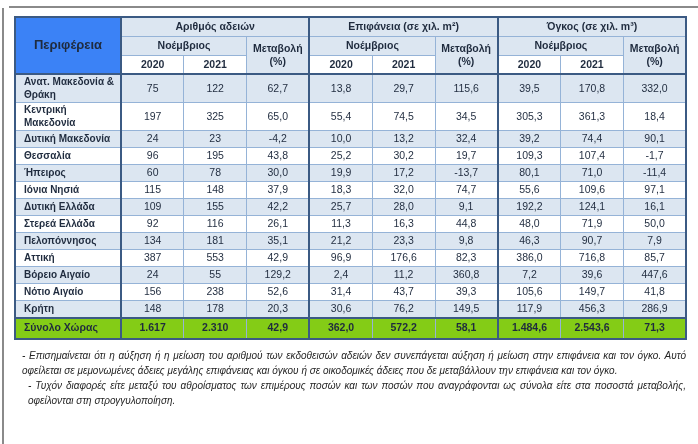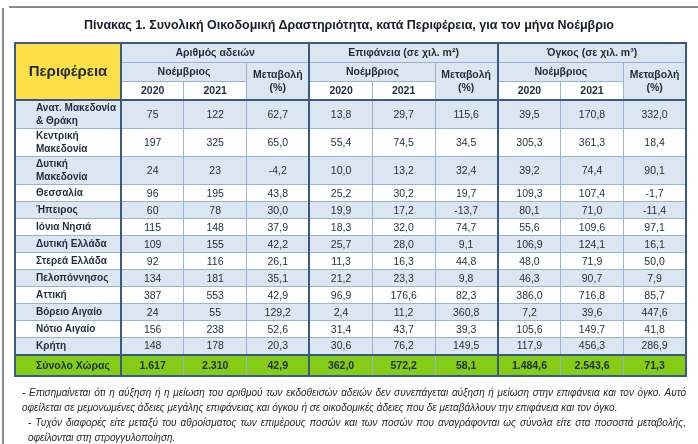--- a/index.html
+++ b/index.html
@@ -45,28 +45,28 @@
     font-size:10.5px;
     text-align:center;
     vertical-align:middle;
     padding:1px 2px;
     line-height:1.25;
   }
   thead th{background:var(--fill-blue);font-weight:bold;height:19px;text-align:center;}
   thead th.hdr-white{background:#ffffff;}
   thead{border-bottom:2px solid var(--border-dark);}
   th.group-start, td.group-start{border-left:2px solid var(--border-dark);}
-  th.region-hdr{background:#fde047;border-right:2px solid var(--border-dark);font-size:15px;margin-left:8px;}
+  th.region-hdr{background:#3b82f6;border-right:2px solid var(--border-dark);font-size:13px;margin-left:8px;}
 
   tbody td{height:17px;}
   tbody tr:nth-child(odd) td{background:var(--fill-blue);}
   tbody td.region{
     text-align:left;
     font-weight:bold;
-    padding-left:20px;
+    padding-left:8px;
     border-right:2px solid var(--border-dark);
     font-size:10px;
   }
   tbody tr.total-row td{
     background:#84cc16;
     font-weight:bold;
     border-top:2px solid var(--border-dark);
     height:21px;
     font-size:10.5px;
   }
@@ -83,21 +83,20 @@
   .footnotes p{margin:0;}
   .footnotes p + p{margin-left:6px;}
 </style>
 </head>
 <body>
 
 <div class="page-top-line"></div>
 <div class="page-left-line"></div>
 
 <div class="title">
-  <div>Πίνακας 1. Συνολική Οικοδομική Δραστηριότητα, κατά Περιφέρεια, για τον μήνα Νοέμβριο</div>
 </div>
 
 <table>
   <colgroup>
     <col class="c-region">
     <col class="c-num">
       <col class="c-num">
       <col class="c-num">
     <col class="c-num">
       <col class="c-num">
@@ -213,21 +212,21 @@
         <td class="num">97,1</td>
       </tr>
       <tr>
         <td class="region">Δυτική Ελλάδα</td>
         <td class="num group-start">109</td>
         <td class="num">155</td>
         <td class="num">42,2</td>
         <td class="num group-start">25,7</td>
         <td class="num">28,0</td>
         <td class="num">9,1</td>
-        <td class="num group-start">106,9</td>
+        <td class="num group-start">192,2</td>
         <td class="num">124,1</td>
         <td class="num">16,1</td>
       </tr>
       <tr>
         <td class="region">Στερεά Ελλάδα</td>
         <td class="num group-start">92</td>
         <td class="num">116</td>
         <td class="num">26,1</td>
         <td class="num group-start">11,3</td>
         <td class="num">16,3</td>

